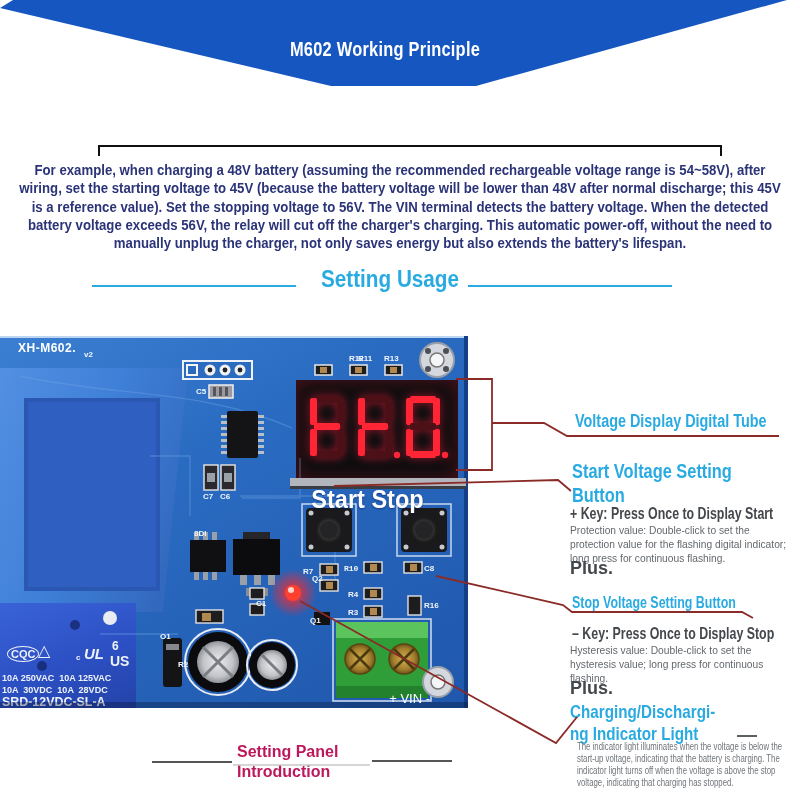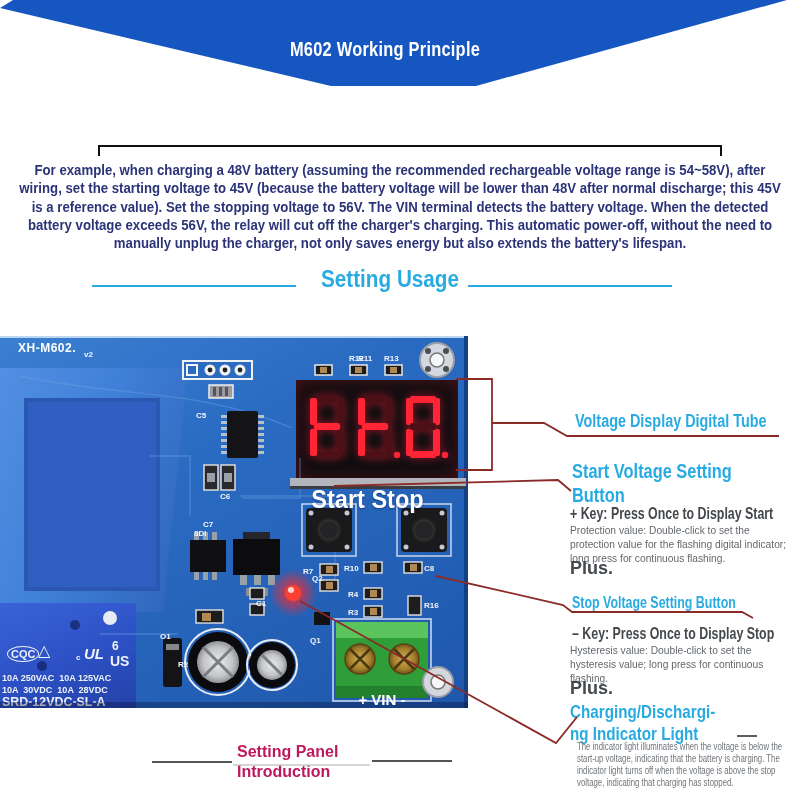--- a/index.html
+++ b/index.html
@@ -43,21 +43,21 @@
   .relay-l2{left:2px;top:81px;font-size:9.5px;font-weight:bold;white-space:pre;transform:scaleX(.95);transform-origin:0 0;}
   .relay-l3{left:2px;top:91px;font-size:13.5px;font-weight:bold;white-space:nowrap;transform:scaleX(.92);transform-origin:0 0;}
   .display{left:296px;top:44px;width:162px;height:100px;background:#0e0e10;z-index:2;
            box-shadow:inset 0 0 18px rgba(255,30,50,.28);}
   .display svg{filter:drop-shadow(0 0 5px rgba(255,30,60,.6));}
   .seg-lit{fill:#ff2535;}
   .seg-ghost{fill:#4d1016;}
   .startstop{left:297px;top:149px;width:150px;text-align:center;color:#fff;font-weight:bold;
              font-size:25px;z-index:4;white-space:nowrap;transform:scaleX(.94);transform-origin:0 0;
              text-shadow:0 1px 2px rgba(0,20,80,.5);}
-  .vin{left:334px;top:355px;width:96px;text-align:center;color:#fff;font-weight:bold;font-size:15px;z-index:4;white-space:nowrap;}
+  .vin{left:334px;top:355px;width:96px;text-align:right;color:#fff;font-weight:normal;font-size:13px;z-index:4;white-space:nowrap;}
   .decor{left:0;top:0;z-index:3;pointer-events:none;}
   .silk{position:absolute;color:#f2f5fb;font-weight:bold;font-size:8px;z-index:5;white-space:nowrap;}
   
   .leaders{left:0;top:0;z-index:40;pointer-events:none;}
   
   .cy{color:#29abe2;font-weight:bold;transform-origin:0 0;white-space:pre-line;}
   .lab-display{left:575px;top:411px;font-size:18px;transform:scaleX(.8);white-space:nowrap;}
   .lab-start{left:572px;top:459px;font-size:21px;line-height:1.14;transform:scaleX(.78);}
   .lab-stop{left:572px;top:593px;font-size:17px;transform:scaleX(.73);white-space:nowrap;}
   .lab-charge{left:570px;top:701px;font-size:19px;line-height:1.16;transform:scaleX(.8);}
@@ -329,35 +329,35 @@
     <circle cx="438" cy="346" r="15" fill="#d4d8de" stroke="#9aa0a8" stroke-width="2"></circle>
     <circle cx="438" cy="346" r="7" fill="#f4f6f8" stroke="#777" stroke-width="1.5"></circle>
     <circle cx="110" cy="282" r="7" fill="#e8ecf2"></circle>
   </svg>
 
   <div class="abs" style="left:0;top:0;width:468px;height:372px;z-index:5;">
       <span class="silk" style="left: 84px; top: 14px;">v2</span>
       <span class="silk" style="left: 314px; top: 18px; padding-left: 44px;">R11</span>
       <span class="silk" style="left: 349px; top: 18px;">R12</span>
       <span class="silk" style="left: 384px; top: 18px;">R13</span>
-      <span class="silk" style="left: 196px; top: 51px; margin-top: 24px;">C5</span>
-      <span class="silk" style="left: 203px; top: 156px; margin-top: 28px;">C7</span>
+      <span class="silk" style="left: 196px; top: 51px;">C5</span>
+      <span class="silk" style="left: 203px; top: 156px;">C7</span>
       <span class="silk" style="left: 220px; top: 156px;">C6</span>
       <span class="silk" style="left: 194px; top: 193px;">8DI</span>
       <span class="silk" style="left: 280px; top: 238px; margin-left: 32px;">Q2</span>
       <span class="silk" style="left: 303px; top: 231px;">R7</span>
-      <span class="silk" style="left: 344px; top: 228px;">R10</span>
+      <span class="silk" style="left: 344px; top: 228px; font-family: Liberation Mono, monospace;">R10</span>
       <span class="silk" style="left: 424px; top: 228px;">C8</span>
       <span class="silk" style="left: 348px; top: 254px;">R4</span>
       <span class="silk" style="left: 348px; top: 272px;">R3</span>
       <span class="silk" style="left: 424px; top: 265px;">R16</span>
       <span class="silk" style="left: 256px; top: 263px;">C1</span>
       <span class="silk" style="left: 178px; top: 276px; margin-top: 48px;">R2</span>
       <span class="silk" style="left: 160px; top: 296px;">O1</span>
-      <span class="silk" style="left: 310px; top: 300px;">Q1</span>
+      <span class="silk" style="left: 310px; top: 280px;">Q1</span>
     </div>
 </div>
 
 <svg class="abs leaders" width="800" height="800">
   <g stroke="#8b2b28" stroke-width="1.8" fill="none">
     <path d="M456,379 H492 V470 H456"></path>
     <path d="M492,423 H544 L567,436 H779"></path>
     <path d="M334,486 L558,480 L571,491"></path>
     <path d="M436,576 L563,605 L572,612 H742 l11,6"></path>
     <path d="M300,601 L556,743 L577,717"></path>

